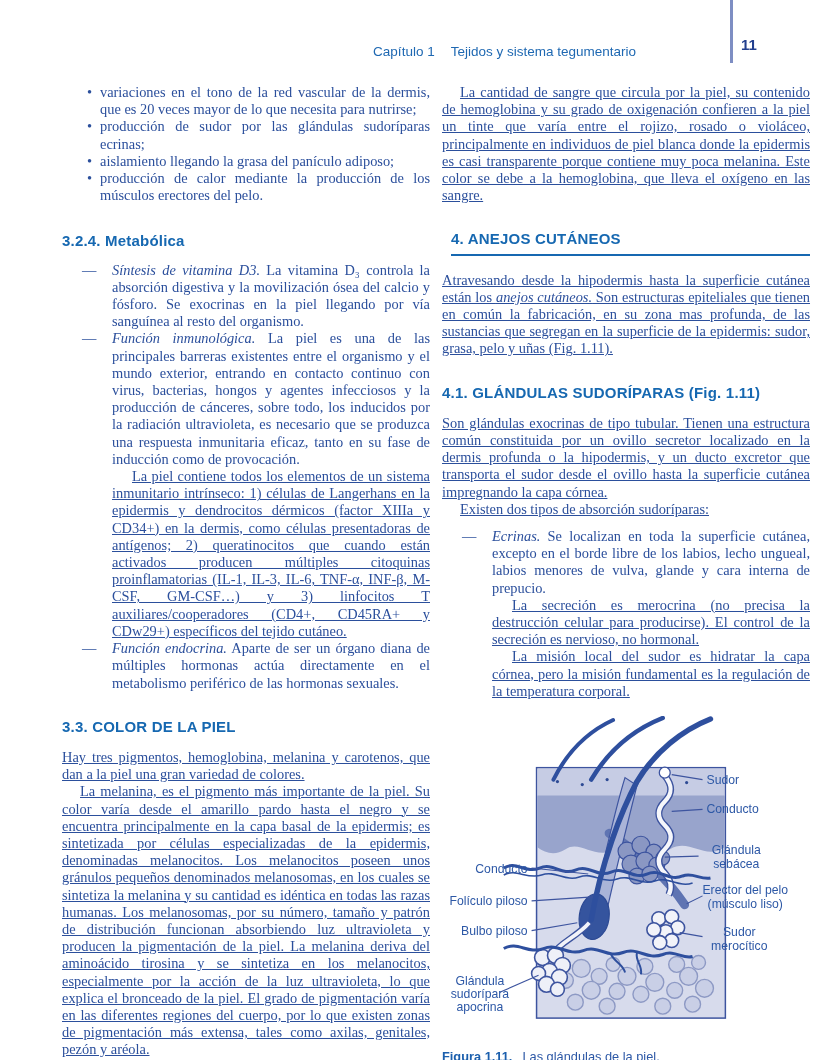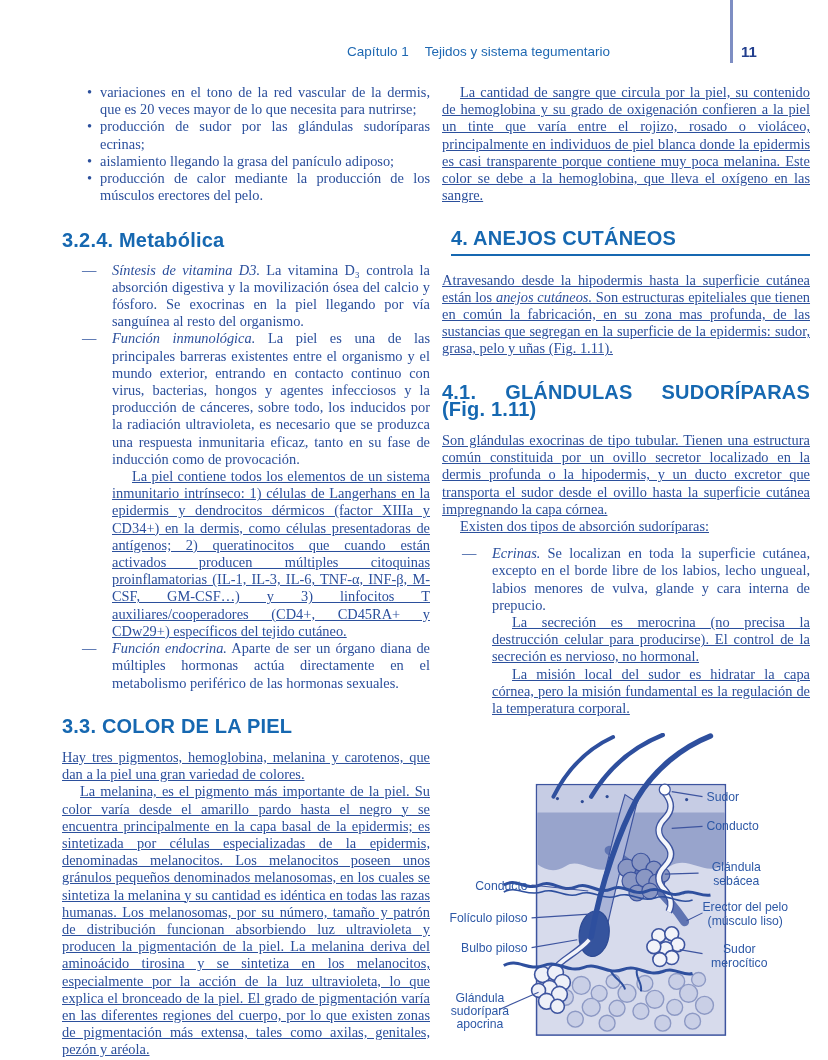--- a/index.html
+++ b/index.html
@@ -1,31 +1,31 @@
 <!DOCTYPE html>
 <html><head>
 <meta charset="utf-8">
 <style>
   html,body{margin:0;padding:0;background:#ffffff;}
   .sheet{position:relative;width:828px;height:1060px;background:#ffffff;overflow:hidden;
          font-family:"Liberation Serif", serif;color:#2b4f9c;}
   
-  .hdr{position:absolute;top:0;left:0;width:716px;height:64px;}
+  .hdr{position:absolute;top:0;left:0;width:716px;height:64px;padding-left:26px;}
   .hdr .vrule{position:absolute;left:730px;top:0;width:3px;height:63px;background:#7e8ec3;}
   .hdr .chap{position:absolute;right:106px;top:44px;white-space:nowrap;
              font-family:"Liberation Sans", sans-serif;font-size:13.5px;color:#1e68b2;}
   .hdr .chap .c1{margin-right:16px;}
-  .hdr .pagenum{position:absolute;left:741px;top:43px;font-family:"Liberation Sans", sans-serif;
+  .hdr .pagenum{position:absolute;left:741px;top:36px;font-family:"Liberation Sans", sans-serif;
              font-weight:bold;font-size:15px;color:#223f8e;}
   
   .cols{position:absolute;top:84px;left:62px;width:748px;display:flex;gap:12px;}
   .col{width:368px;font-size:14.4px;line-height:17.2px;text-align:justify;}
   p{margin:0;text-decoration:underline;}
   .ind{text-indent:18px;}
-  h2,h3{font-family:"Liberation Sans", sans-serif;color:#1668b1;font-size:20px;
+  h2,h3{font-family:"Liberation Sans", sans-serif;color:#1668b1;font-size:15px;
         letter-spacing:.2px;margin:0;}
   h2.mt{margin-top:26px;margin-bottom:14px;}
   h3.mt{margin-top:28px;margin-bottom:12px;}
   h2.ruled{border-bottom:2px solid #1668b1;padding-bottom:6px;margin-top:26px;margin-bottom:16px;margin-left:9px;}
   
   ul.bullets{list-style:none;margin:0;padding:0;}
   ul.bullets li{position:relative;padding-left:38px;}
   ul.bullets li::before{content:"•";position:absolute;left:25px;top:0;color:#2b4f9c;}
   
   ul.dashes{list-style:none;margin:0;padding:0;}

